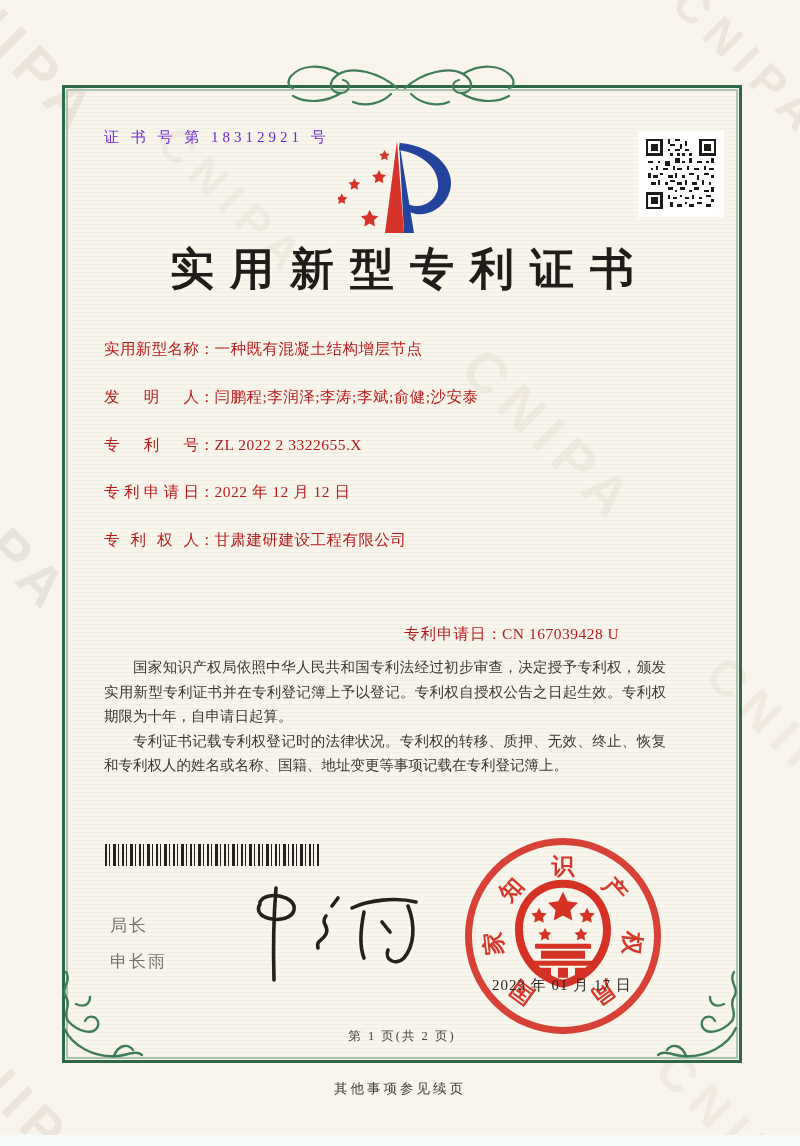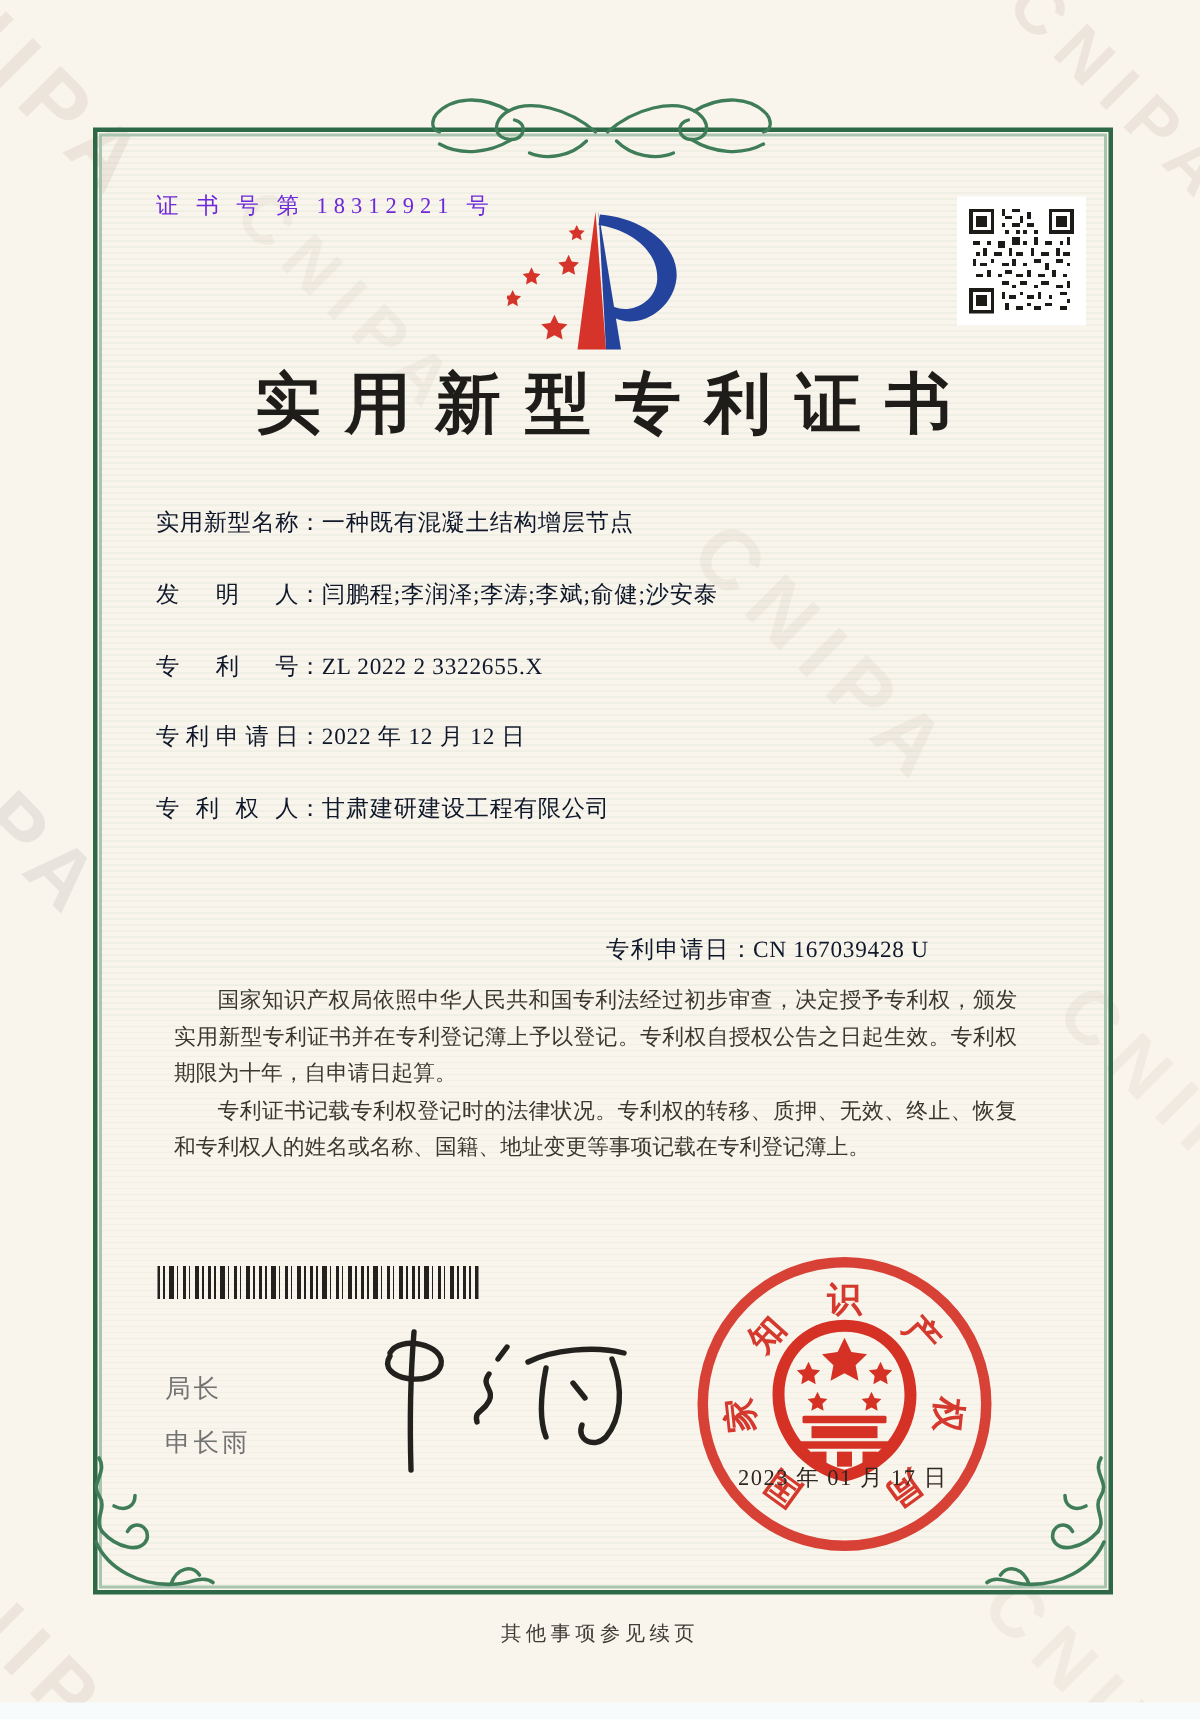--- a/index.html
+++ b/index.html
@@ -48,35 +48,35 @@
     background:#fff;display:flex;align-items:center;justify-content:center;
   }
   .logo{position:absolute;left:338px;top:138px;}
   .title{
     position:absolute;left:62px;top:240px;width:680px;
     text-align:center;font-size:44px;font-weight:bold;
     letter-spacing:16px;text-indent:16px;color:#1f1d1a;
   }
   .field{
     position:absolute;left:104px;width:575px;font-size:15.5px;
-    color:#0f172a;line-height:25px;
+    color:#b91c1c;line-height:25px;
   }
   .field .lbl{
     display:inline-block;width:95px;vertical-align:top;
     text-align:justify;text-align-last:justify;
   }
   .field .colon{display:inline-block;vertical-align:top;}
   .field .val{
     display:inline-block;vertical-align:top;width:455px;
     letter-spacing:0.5px;
   }
   .field.compact .lbl{width:auto;text-align:left;text-align-last:auto;letter-spacing:1px;}
   .field.compact .val{width:auto;}
   .body-text{
-    position:absolute;left:116px;top:655px;width:562px;
+    position:absolute;left:104px;top:655px;width:562px;
     font-size:14.5px;line-height:24.5px;color:#3a372f;
     text-align:justify;
   }
   .body-text p{margin:0;text-indent:2em;}
   .barcode{
     position:absolute;left:105px;top:844px;width:214px;height:22px;
     background:repeating-linear-gradient(90deg,
       #23211e 0 2px,rgba(0,0,0,0) 2px 4px,
       #23211e 4px 5px,rgba(0,0,0,0) 5px 8px,
       #23211e 8px 11px,rgba(0,0,0,0) 11px 13px,
@@ -345,17 +345,18 @@
           <rect x="30" y="73" width="44" height="8"></rect>
           <rect x="22" y="83" width="60" height="5" rx="1"></rect>
           <rect x="30" y="90" width="10" height="10"></rect>
           <rect x="47" y="90" width="10" height="10"></rect>
           <rect x="64" y="90" width="10" height="10"></rect>
         </g>
       </svg>
     </div>
     <div class="seal-date">2023 年 01 月 17 日</div>
 
+    <div class="page-num">第 1 页(共 2 页)</div>
     <div class="bottom-note">其他事项参见续页</div>
   </div>
 
   <div class="bottom-strip"></div>
 </div>
 
 </body></html>

